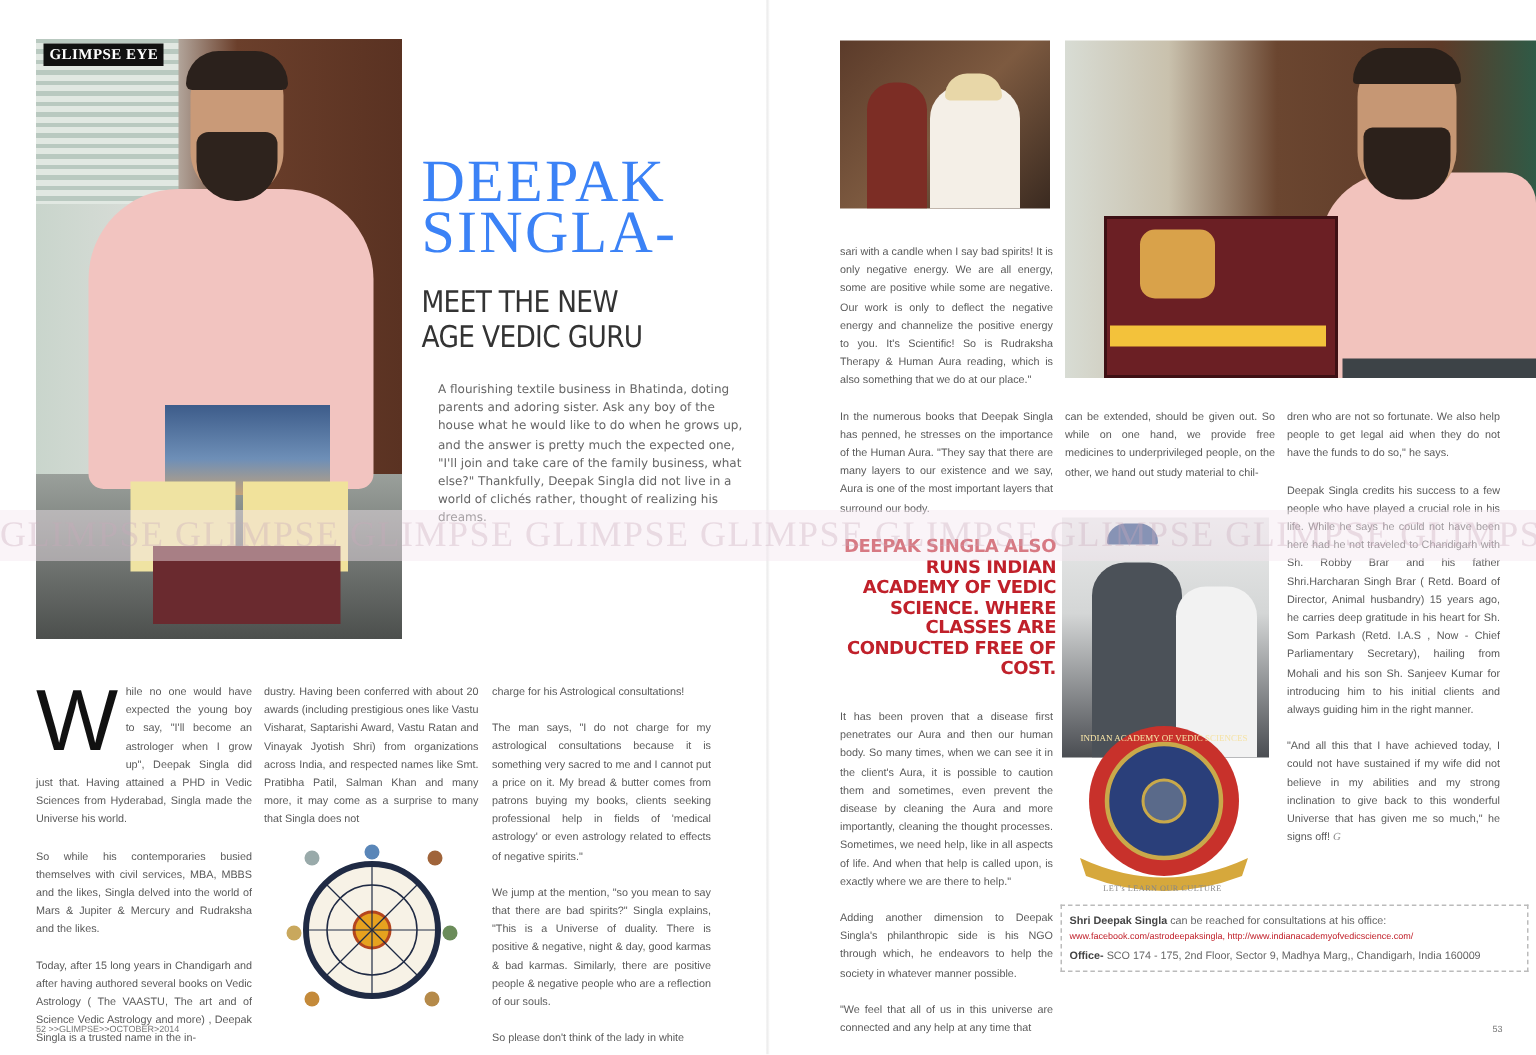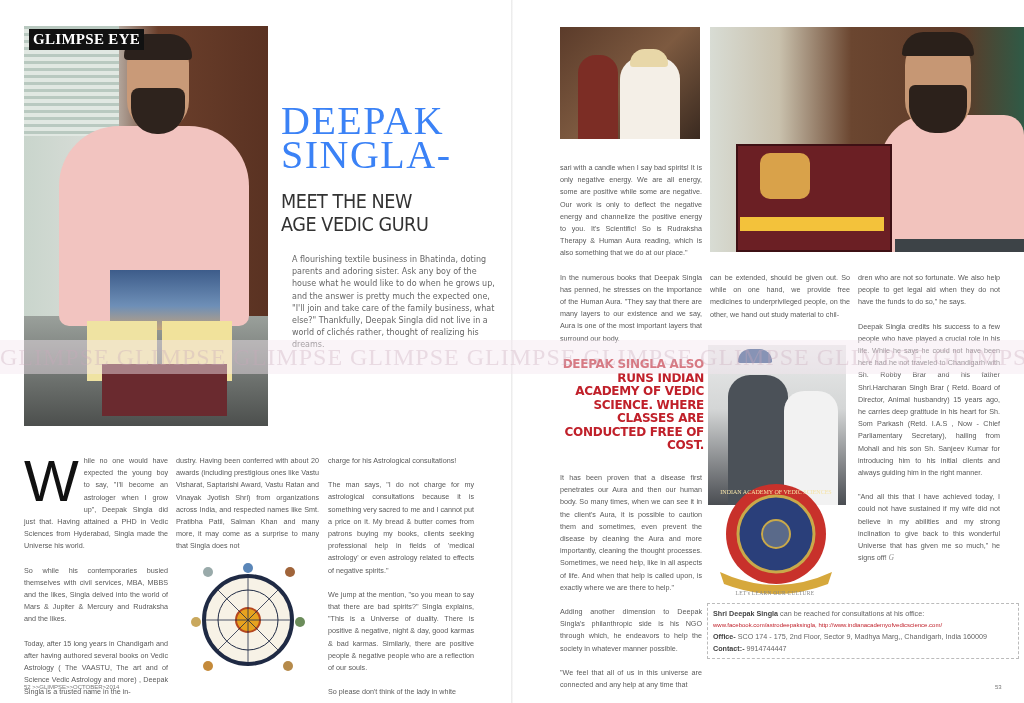--- a/index.html
+++ b/index.html
@@ -15,21 +15,21 @@
   #p1 .blinds{position:absolute;left:0;top:0;width:95px;height:110px;background:repeating-linear-gradient(180deg,#b9c9c0 0 3px,#e1e8e2 3px 7px);}
   #p1 .shirt{position:absolute;left:35px;top:100px;width:190px;height:200px;background:#f2c4c0;border-radius:60px 60px 10px 10px;}
   #p1 .head{position:absolute;left:103px;top:10px;width:62px;height:96px;background:#c99a78;border-radius:30px 30px 34px 34px;}
   #p1 .hair{position:absolute;left:100px;top:8px;width:68px;height:26px;background:#2b211c;border-radius:32px 32px 6px 6px;}
   #p1 .beard{position:absolute;left:107px;top:62px;width:54px;height:46px;background:#2e231d;border-radius:8px 8px 26px 26px;}
   #p1 .table{position:absolute;left:0;top:290px;width:244px;height:110px;background:linear-gradient(180deg,#9aa09b,#4c4f4d);}
   #p1 .book1{position:absolute;left:86px;top:244px;width:110px;height:60px;background:linear-gradient(180deg,#3d5c8a,#6e8fb7 60%,#c3a27a);}
   #p1 .book2{position:absolute;left:63px;top:295px;width:70px;height:60px;background:#efe3a2;}
   #p1 .book3{position:absolute;left:138px;top:295px;width:70px;height:60px;background:#f1e29b;}
   #p1 .book4{position:absolute;left:78px;top:338px;width:125px;height:52px;background:#6a2a2f;}
-  .tag{position:absolute;left:29px;top:29px;background:#111;color:#fff;font-family:"Liberation Serif",serif;font-weight:bold;font-size:15px;padding:2px 4px;letter-spacing:0.3px;}
+  .tag{position:absolute;left:29px;top:29px;background:#111;color:#fff;font-family:"Liberation Serif",serif;font-weight:bold;font-size:10px;padding:2px 4px;letter-spacing:0.3px;}
   .title-main{position:absolute;left:281px;top:104px;font-family:"Liberation Serif",serif;font-size:40px;line-height:34px;color:#3b82f6;letter-spacing:1.5px;}
   .subtitle{position:absolute;left:281px;top:190px;font-family:"DejaVu Sans",sans-serif;font-size:20px;line-height:23px;color:#333;font-weight:normal;letter-spacing:-0.5px;transform:scaleX(0.88);transform-origin:left;}
   .intro{position:absolute;left:280px;top:254px;width:205px;font-family:"DejaVu Sans",sans-serif;font-size:8px;line-height:12.2px;color:#666;margin-left:12px;}
   .dropcap{float:left;font-family:"Liberation Sans",sans-serif;font-size:58px;line-height:46px;margin:3px 5px 0 0;color:#111;}
   #col1{left:24px;top:443px;width:144px;}
   #col2{left:176px;top:443px;width:143px;}
   #col3{left:328px;top:443px;width:146px;}
   #zodiac{position:absolute;left:188px;top:562px;width:120px;height:110px;}
   .footer-l{position:absolute;left:24px;top:684px;font-size:6px;color:#777;}
   .footer-r{position:absolute;left:995px;top:684px;font-size:6px;color:#777;}
@@ -175,17 +175,16 @@
 <div class="bodyR body-text" id="rc3">
   <p>dren who are not so fortunate. We also help people to get legal aid when they do not have the funds to do so," he says.</p>
   <p>Deepak Singla credits his success to a few people who have played a crucial role in his life. While he says he could not have been here had he not traveled to Chandigarh with Sh. Robby Brar and his father Shri.Harcharan Singh Brar ( Retd. Board of Director, Animal husbandry) 15 years ago, he carries deep gratitude in his heart for Sh. Som Parkash (Retd. I.A.S , Now - Chief Parliamentary Secretary), hailing from Mohali and his son Sh. Sanjeev Kumar for introducing him to his initial clients and always guiding him in the right manner.</p>
   <p><span>"And all this that I have achieved today, I could not have sustained if my wife did not believe in my abilities and my strong inclination to give back to this wonderful Universe that has given me so much," he signs off!</span> <span class="sig">G</span></p>
 </div>
 
 <div class="contact">
   <div><b>Shri Deepak Singla</b><span> can be reached for consultations at his office:</span></div>
   <div class="links">www.facebook.com/astrodeepaksingla, http://www.indianacademyofvedicscience.com/</div>
   <div><b>Office-</b><span> SCO 174 - 175, 2nd Floor, Sector 9, Madhya Marg,, Chandigarh, India 160009</span></div>
-  <div><b>Contact:-</b><span> 9914744447</span></div>
 </div>
 <div class="footer-r">53</div>
 
 <div class="watermark">GLIMPSE GLIMPSE GLIMPSE GLIMPSE GLIMPSE GLIMPSE GLIMPSE GLIMPSE GLIMPSE GLIMPSE</div>
 
 </body></html>

